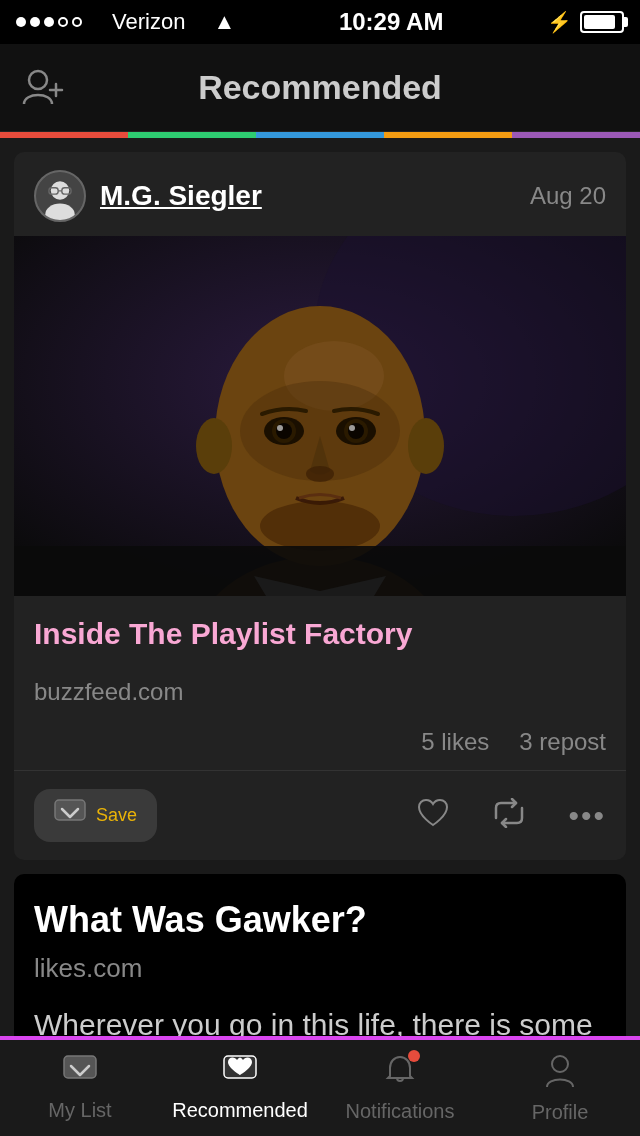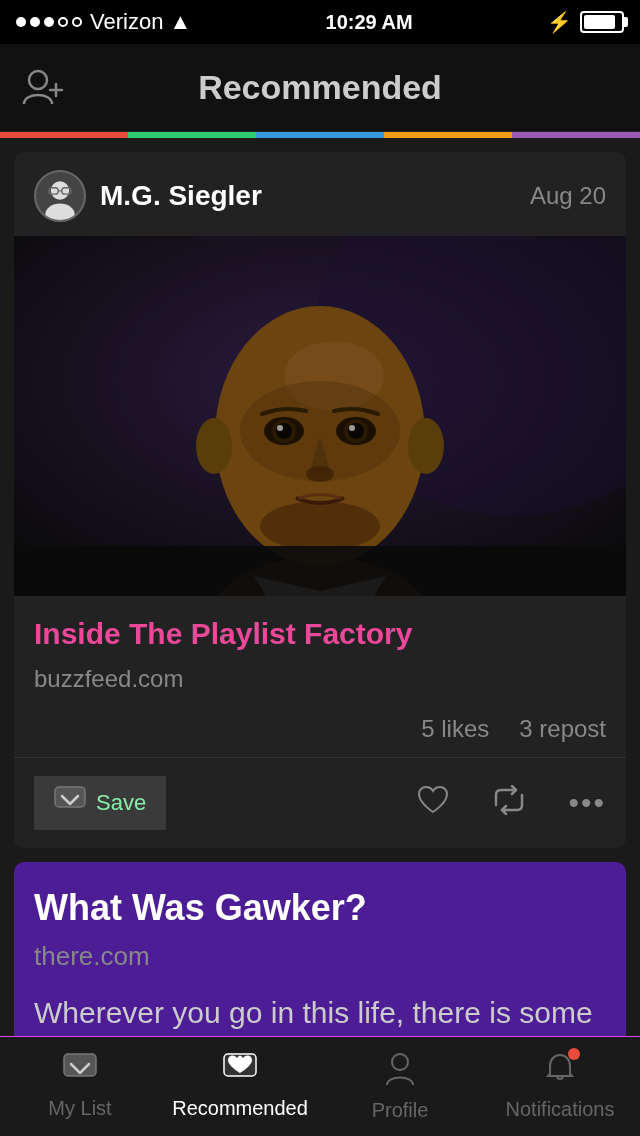--- a/index.html
+++ b/index.html
@@ -18,27 +18,27 @@
       height: 44px;
       background: #000;
       display: flex;
       align-items: center;
       justify-content: space-between;
       padding: 0 16px;
       font-size: 24px;
       font-weight: 600;
       color: #fff;
     }
-    .status-left { display: flex; gap: 2px; }
+    .status-left { display: flex; gap: 24px; }
     .signal-dots { display: flex; gap: 4px; align-items: center; }
     .dot { width: 10px; height: 10px; border-radius: 50%; background: #fff; }
     .dot.empty { background: transparent; border: 2px solid #fff; }
     .carrier { font-size: 22px; font-weight: 500; margin-left: 6px; }
     .wifi-icon { font-size: 22px; margin-left: 4px; }
-    .status-center { font-size: 20px; font-weight: 600; }
+    .status-center { font-size: 24px; font-weight: 600; }
     .status-right { display: flex; align-items: center; gap: 8px; }
     .bluetooth-icon { font-size: 20px; }
     .battery {
       width: 44px; height: 22px; border: 2px solid #fff; border-radius: 4px;
       position: relative; display: flex; align-items: center; padding: 2px;
     }
     .battery::after {
       content: ''; position: absolute; right: -6px; top: 50%; transform: translateY(-50%);
       width: 4px; height: 10px; background: #fff; border-radius: 0 2px 2px 0;
     }
@@ -86,21 +86,21 @@
       overflow: hidden;
     }
 
     
     .card-header {
       display: flex;
       align-items: center;
       justify-content: space-between;
       padding: 18px 20px 14px 20px;
     }
-    .card-author { display: flex; align-items: center; gap: 14px; }
+    .card-author { display: flex; align-items: center; gap: 14px; text-decoration: underline; }
     .avatar {
       width: 52px; height: 52px; border-radius: 50%;
       background: #555; overflow: hidden;
       display: flex; align-items: center; justify-content: center;
       font-size: 22px; color: #ccc;
       border: 2px solid #666;
     }
     .author-name { font-size: 28px; font-weight: 600; color: #fff; }
     .card-date { font-size: 24px; color: #888; text-align: right; }
 
@@ -120,22 +120,22 @@
     
     .hero-face svg {
       width: 100%; height: 100%;
     }
 
     
     .card-body { padding: 18px 20px 14px 20px; }
     .article-title {
       font-size: 30px;
       font-weight: 700;
-      color: #ec4899;
-      margin-bottom: 12px;
+      color: #f9a8d4;
+      margin-bottom: 25px;
       line-height: 1.3;
     }
     .article-source {
       font-size: 24px;
       color: #888;
       margin-bottom: 8px;
     }
 
     
     .card-stats {
@@ -150,57 +150,57 @@
     
     .card-actions {
       border-top: 1px solid #333;
       display: flex;
       align-items: center;
       padding: 18px 20px;
       gap: 0;
     }
     .save-btn {
       display: flex; align-items: center; gap: 10px;
-      background: #3a3a3a; border-radius: 0;
+      background: #3a3a3a; border-radius: 16px;
       padding: 10px 20px;
-      font-size: 22px; color: #86efac;
+      font-size: 18px; color: #eab308;
       cursor: pointer;
     }
     .action-icons {
       display: flex; flex: 1; justify-content: flex-end;
       gap: 40px; align-items: center;
     }
     .action-icon {
       font-size: 36px; color: #888;
       cursor: pointer;
     }
 
     
     .card-partial {
-      background: #4c1d95;
+      background: #000000;
       border-radius: 10px 10px 0 0;
       margin: 0 14px 0 14px;
       overflow: hidden;
       padding: 24px 20px 16px 20px;
     }
     .article-title-lg {
       font-size: 36px; font-weight: 700; color: #fff;
       margin-bottom: 12px; line-height: 1.2;
     }
     .article-source-lg { font-size: 26px; color: #888; margin-bottom: 20px; }
     .article-excerpt { font-size: 30px; color: #ccc; line-height: 1.4; }
 
     
     .tab-bar {
       position: fixed;
       bottom: 0;
       width: 640px;
       height: 100px;
       background: #1a1a1a;
-      border-top: 1px solid #d946ef;
+      border-top: 4px solid #d946ef;
       display: flex;
       align-items: stretch;
     }
     .tab-item {
       flex: 1;
       display: flex; flex-direction: column;
       align-items: center; justify-content: center;
       gap: 6px;
       cursor: pointer;
     }
@@ -374,21 +374,21 @@
             <polyline points="16,21 12,25 16,29" stroke="#888" stroke-width="2.5" fill="none" stroke-linecap="round" stroke-linejoin="round"></polyline>
           </svg>
         </span>
         <span class="action-icon" style="font-size:30px; color:#888; letter-spacing:2px;">•••</span>
       </div>
     </div>
   </div>
 
   <div class="card-partial">
     <div class="article-title-lg">What Was Gawker?</div>
-    <div class="article-source-lg">there.com</div>
+    <div class="article-source-lg">likes.com</div>
     <div class="article-excerpt">Wherever you go in this life, there is some</div>
   </div>
 
 </div>
 
 <div class="tab-bar">
   <div class="tab-item">
     <div class="tab-icon">
       <svg width="34" height="30" viewBox="0 0 34 30">
         <rect x="1" y="1" width="32" height="22" rx="4" fill="#555" stroke="#777" stroke-width="1.5"></rect>
@@ -402,32 +402,32 @@
     <div class="tab-icon active">
       <svg width="34" height="30" viewBox="0 0 34 30">
         <rect x="1" y="1" width="32" height="22" rx="4" fill="#333" stroke="#fff" stroke-width="1.5"></rect>
         <path d="M17 20 C17 20 5 13 5 7 C5 4.5 7 2.5 9.5 2.5 C11.5 2.5 13 3.5 14 5 Q15.5 2.5 17 2.5 Q18.5 2.5 20 5 C21 3.5 22.5 2.5 24.5 2.5 C27 2.5 29 4.5 29 7 C29 13 17 20 17 20Z" fill="#fff"></path>
       </svg>
     </div>
     <span class="tab-label active">Recommended</span>
   </div>
 
   <div class="tab-item">
-    <div class="tab-icon">
-      <svg width="32" height="34" viewBox="0 0 32 34">
-        <circle cx="16" cy="11" r="8" fill="none" stroke="#666" stroke-width="2"></circle>
-        <path d="M3 34 C3 24 29 24 29 34" fill="none" stroke="#666" stroke-width="2"></path>
-      </svg>
-    </div>
-    <span class="tab-label">Profile</span>
-  </div>
-
-  <div class="tab-item">
     <div class="tab-icon" style="position:relative;">
       <svg width="32" height="32" viewBox="0 0 32 32">
         <path d="M16 3 Q16 3 16 3 C10 3 6 8 6 14 L6 22 L4 24 L28 24 L26 22 L26 14 C26 8 22 3 16 3Z" fill="none" stroke="#666" stroke-width="2"></path>
         <path d="M13 24 Q13 27 16 27 Q19 27 19 24" fill="none" stroke="#666" stroke-width="2"></path>
       </svg>
       <div class="notif-dot"></div>
     </div>
     <span class="tab-label">Notifications</span>
   </div>
+
+  <div class="tab-item">
+    <div class="tab-icon">
+      <svg width="32" height="34" viewBox="0 0 32 34">
+        <circle cx="16" cy="11" r="8" fill="none" stroke="#666" stroke-width="2"></circle>
+        <path d="M3 34 C3 24 29 24 29 34" fill="none" stroke="#666" stroke-width="2"></path>
+      </svg>
+    </div>
+    <span class="tab-label">Profile</span>
+  </div>
 </div>
 
 </body></html>

